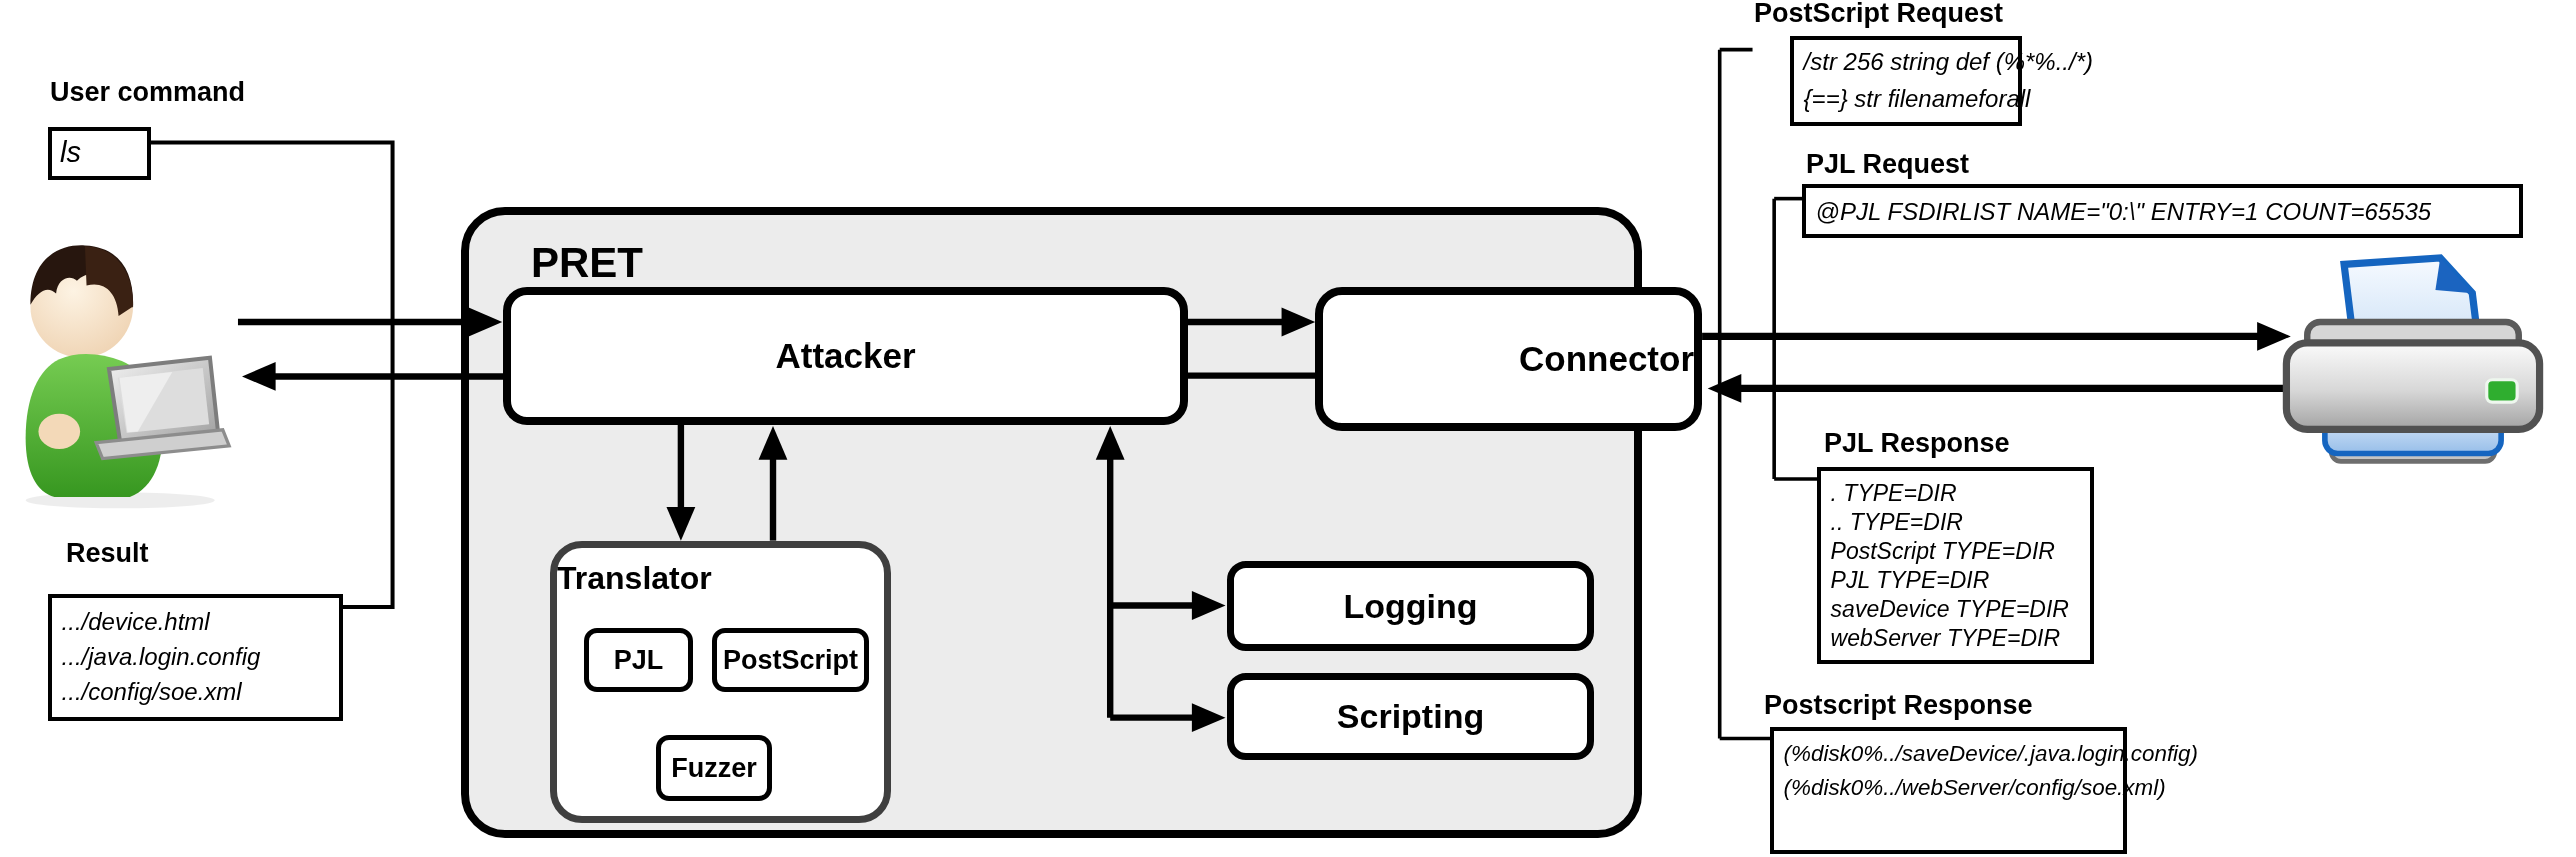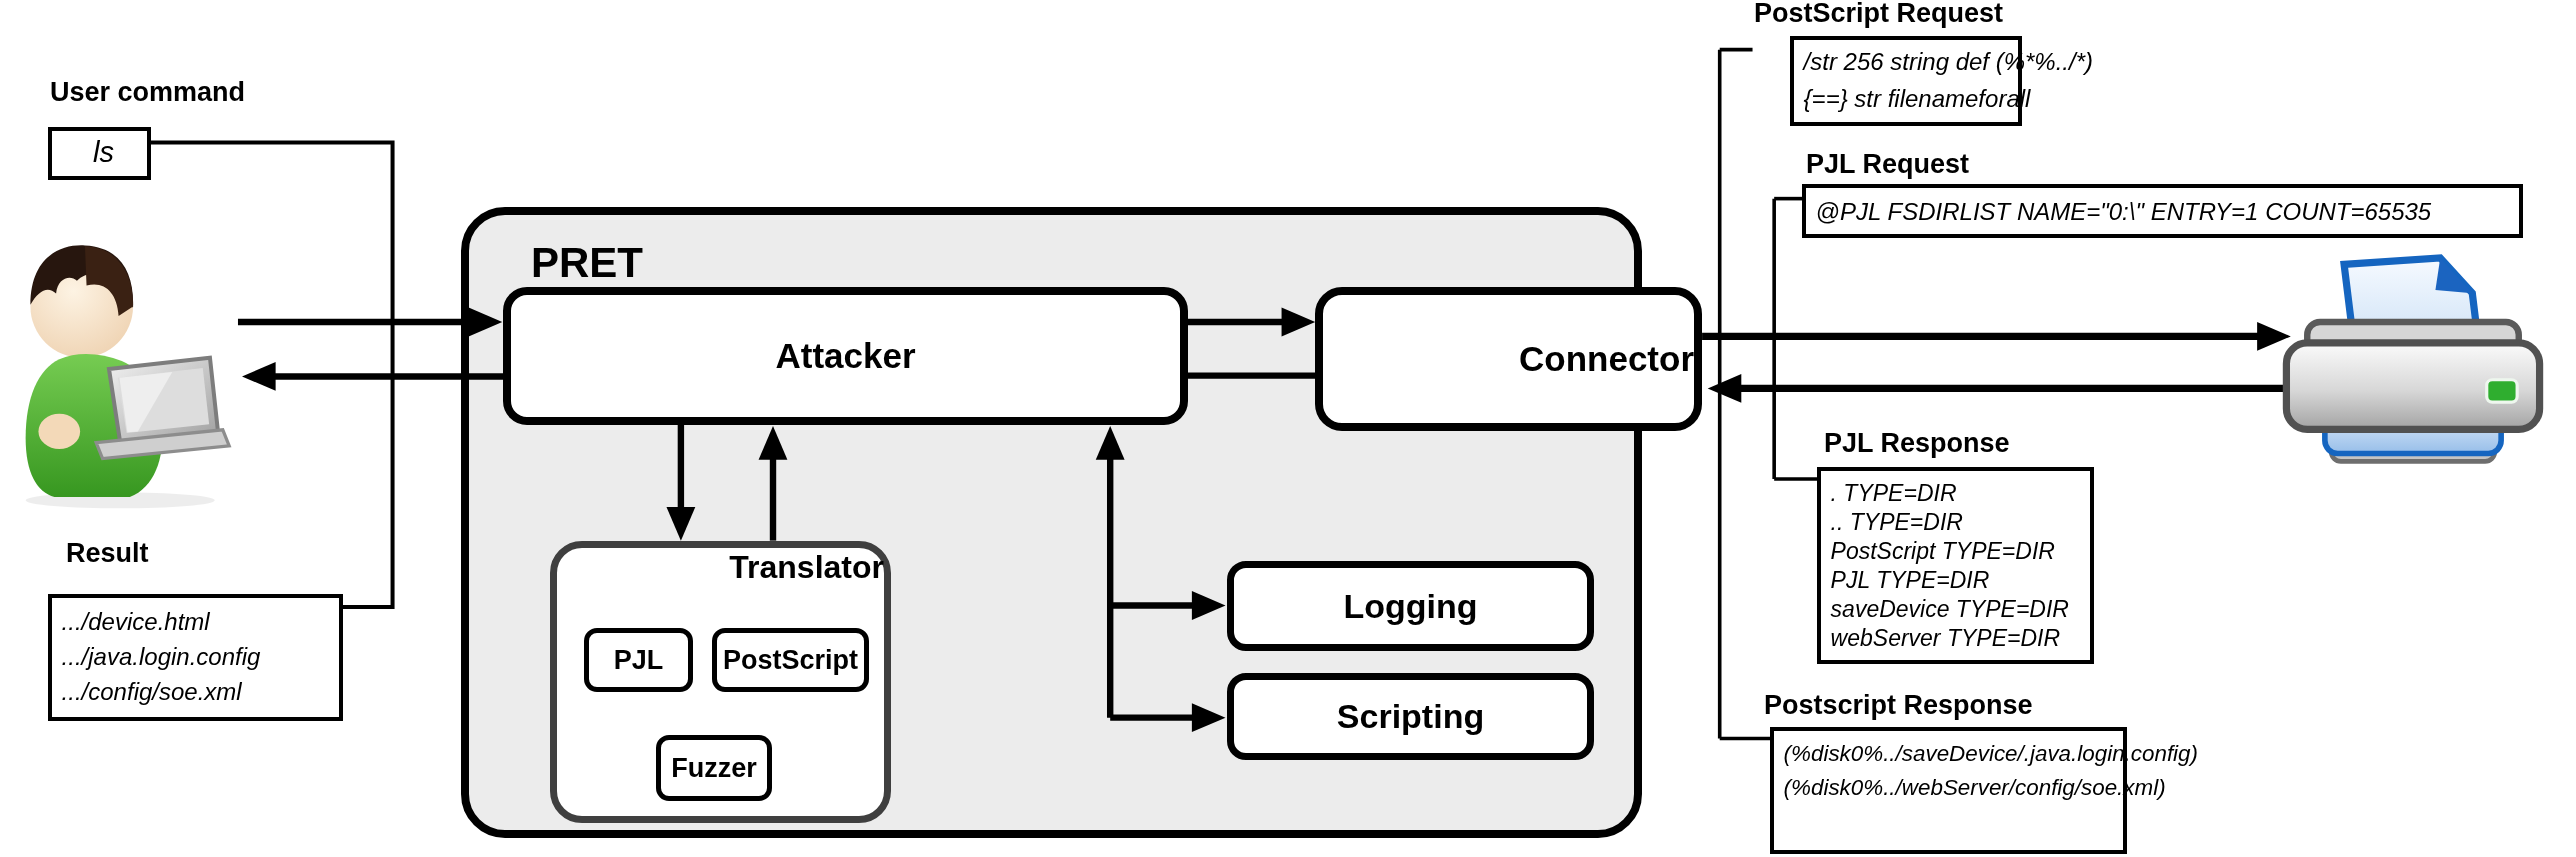--- a/index.html
+++ b/index.html
@@ -7,21 +7,21 @@
           font-family:"Liberation Sans","DejaVu Sans",sans-serif;color:#000;}
   .abs{position:absolute;}
   .hlabel{font-weight:bold;font-size:27px;white-space:nowrap;}
   .codebox{border:4px solid #000;background:#fff;font-style:italic;font-size:24px;
            line-height:35px;padding:6.4px 9.6px;white-space:nowrap;box-sizing:border-box;}
   .node{background:#fff;border:8px solid #000;border-radius:24px;display:flex;
         align-items:center;justify-content:center;font-weight:bold;box-sizing:border-box;}
   #pret{background:#ececec;border:8.8px solid #000;border-radius:44px;box-sizing:border-box;}
   #pret-title{font-weight:bold;font-size:42px;border-bottom:4px solid #15803d;padding-bottom:1.6px;}
   #translator{background:#fff;border:7.2px solid #3f3f3f;border-radius:32px;box-sizing:border-box;}
-  #translator-title{position:absolute;top:1px;left:0;width:100%;text-align:right;
+  #translator-title{position:absolute;top:12px;left:0;width:100%;text-align:left;
                     font-weight:bold;font-size:32px;}
   .tnode{position:absolute;background:#fff;border:5.6px solid #000;border-radius:13px;
          display:flex;align-items:center;justify-content:center;font-weight:bold;
          font-size:27px;box-sizing:border-box;}
   svg.lines{position:absolute;left:0;top:0;pointer-events:none;}
   .boxlines div{white-space:nowrap;}
 </style>
 </head>
 <body>
 
@@ -76,21 +76,21 @@
     <path d="M2147,62 V922" stroke="#000" stroke-width="4.5"></path>
     <path d="M2147,62 H2188" stroke="#000" stroke-width="4.5"></path>
     <path d="M2147,922 H2212" stroke="#000" stroke-width="4.5"></path>
     <path d="M2215,248 V598" stroke="#000" stroke-width="4.5"></path>
     <path d="M2215,248 H2252" stroke="#000" stroke-width="4.5"></path>
     <path d="M2215,598 H2270" stroke="#000" stroke-width="4.5"></path>
   </svg>
 
   <div class="abs hlabel" style="left:50px;top:77px;">User command</div>
   <div class="abs" style="left:48px;top:127px;width:103px;height:53px;border:4.8px solid #000;background:#fff;
-              box-sizing:border-box;font-style:italic;font-size:29px;padding:4.8px 0 0 8px;text-align:center;">
+              box-sizing:border-box;font-style:italic;font-size:29px;padding:4.8px 0 0 8px;">
     <span>ls</span>
   </div>
 
   <svg class="abs" style="left:8px;top:239px;" width="226" height="271" viewBox="0 0 282 338">
     <defs>
       <linearGradient id="gShirt" x1="0" y1="0" x2="0" y2="1">
         <stop offset="0" stop-color="#76cc52"></stop>
           <stop offset="1" stop-color="#379720"></stop>
       </linearGradient>
       <radialGradient id="gFace" cx="0.42" cy="0.35" r="0.95">

